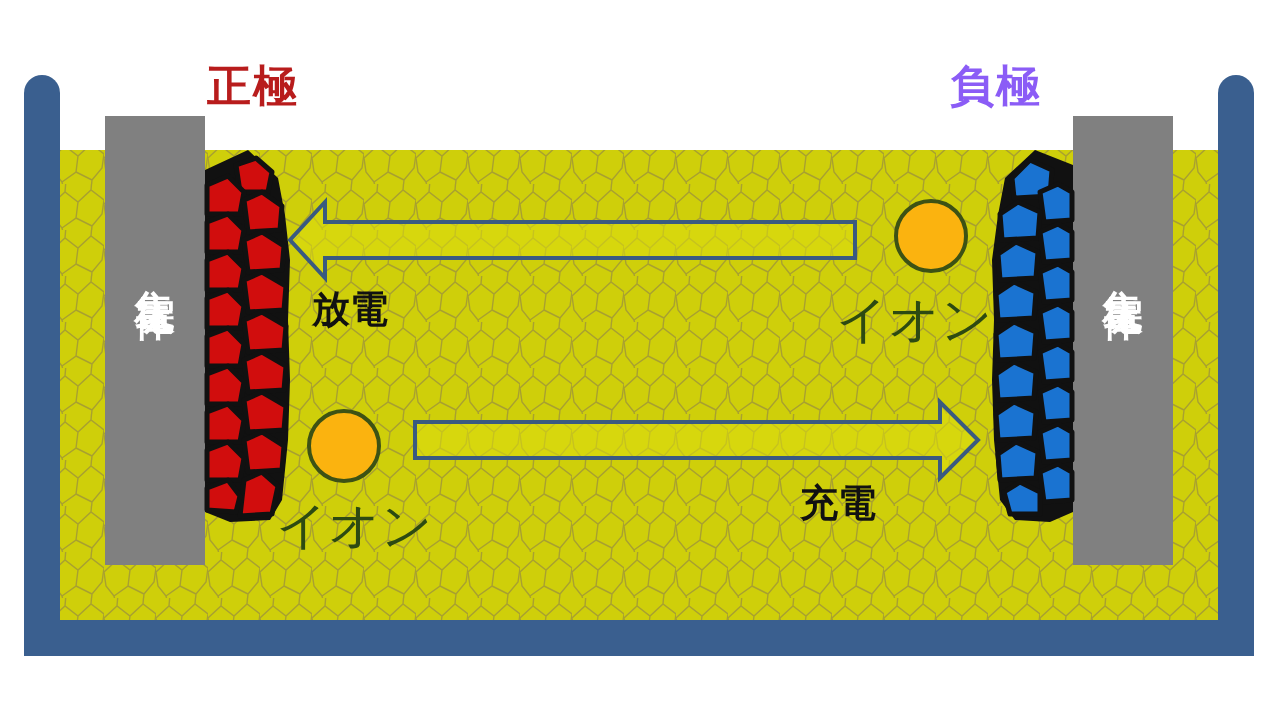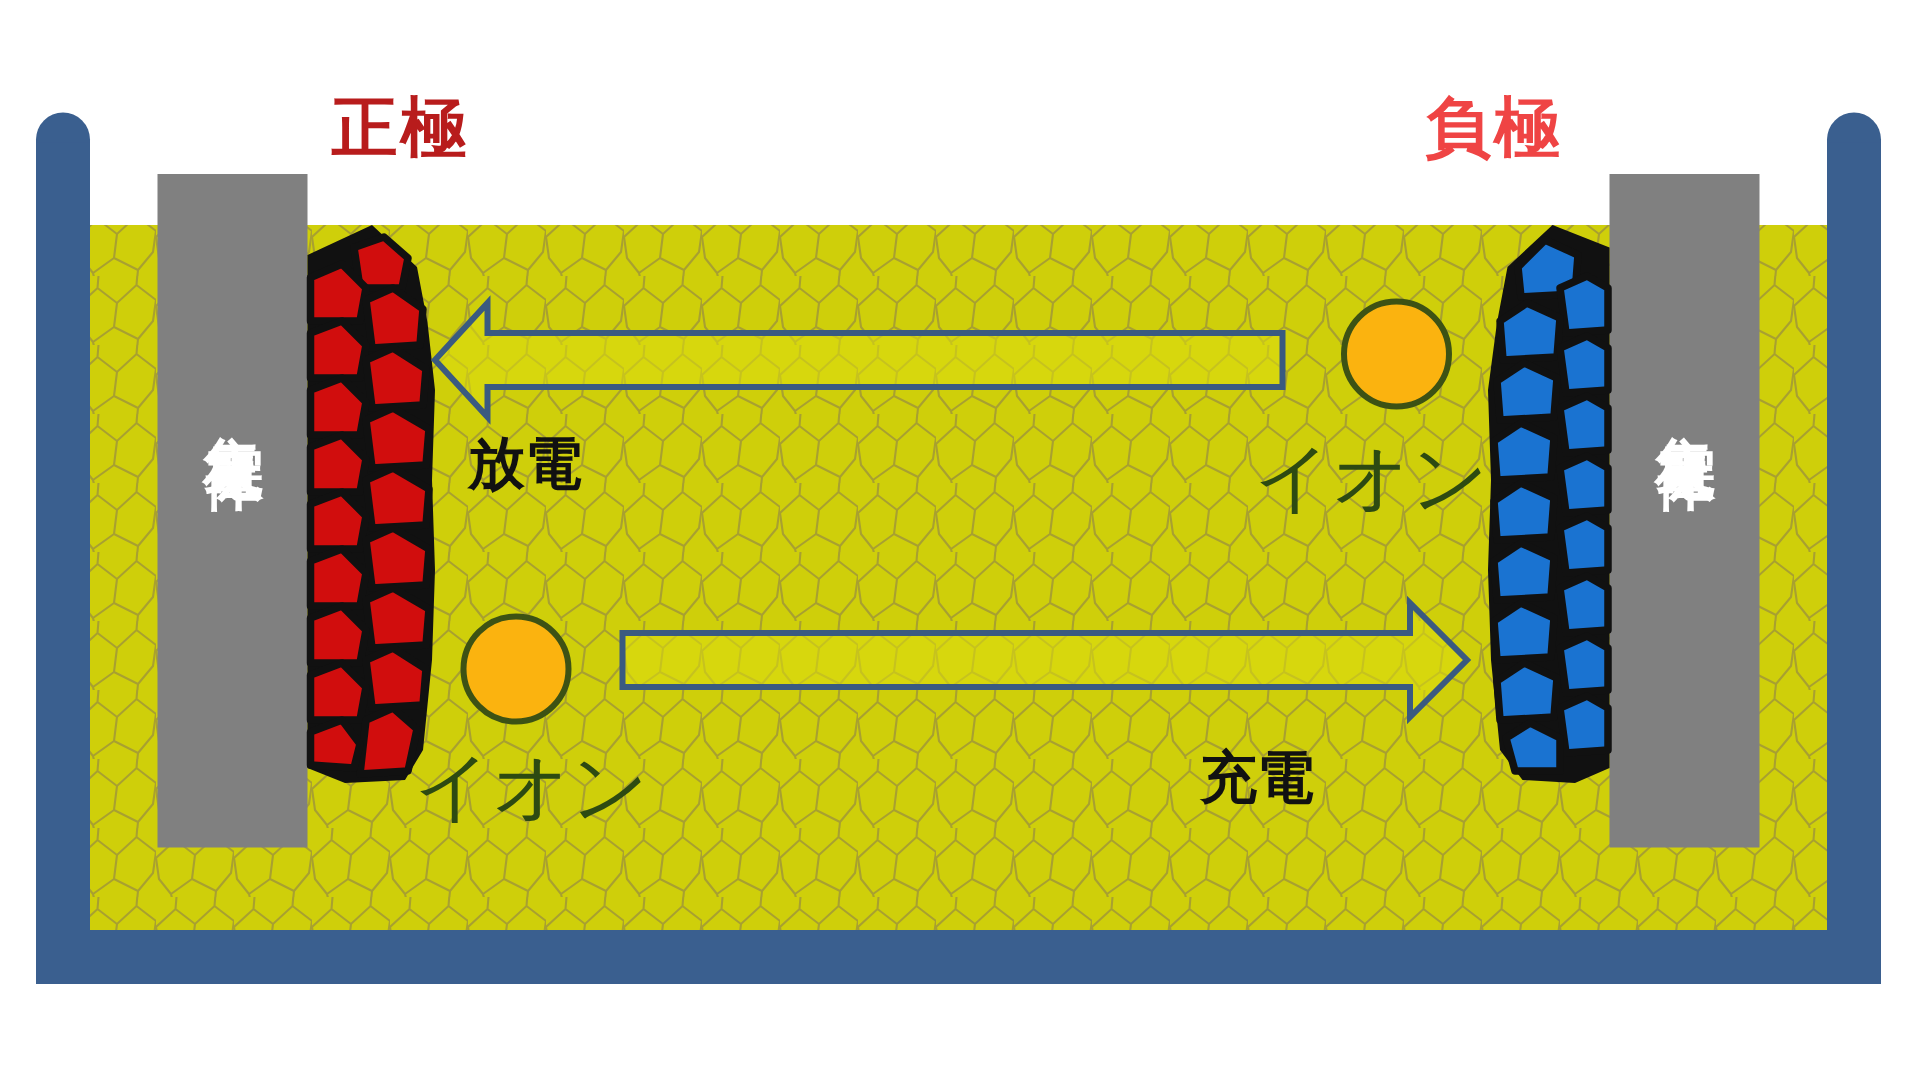--- a/index.html
+++ b/index.html
@@ -85,23 +85,23 @@
   </g>
 
   <path d="M855 222 L855 258 L325 258 L325 278 L290 240 L325 202 L325 222 Z" fill="#dede10" fill-opacity="0.55" stroke="#3a5a80" stroke-width="4" stroke-linejoin="miter"></path>
 
   <path d="M415 422 L940 422 L940 402 L978 440 L940 478 L940 458 L415 458 Z" fill="#dede10" fill-opacity="0.55" stroke="#3a5a80" stroke-width="4" stroke-linejoin="miter"></path>
 
   <circle cx="931" cy="236" r="35" fill="#fbb30f" stroke="#3d5214" stroke-width="4"></circle>
   <circle cx="344" cy="446" r="35" fill="#fbb30f" stroke="#3d5214" stroke-width="4"></circle>
 </svg>
 
-<div class="label electrode-label" style="left:221px; top:64px; color:#b81c1c;text-align:center;">正極</div>
-<div class="label electrode-label" style="left:950px; top:64px; color:#ef4444;">負極</div>
+<div class="label electrode-label" style="left:207px; top:64px; color:#b81c1c;text-align:center;">正極</div>
+<div class="label electrode-label" style="left:950px; top:64px; color:#8b5cf6;">負極</div>
 
 <div class="collector-label" style="left:135px; top:258px;">集電体</div>
 <div class="collector-label" style="left:1103px; top:258px;">集電体</div>
 
 <div class="label process-label" style="left:312px; top:290px;">放電</div>
-<div class="label process-label" style="left:800px; top:484px;margin-top:15px;">充電</div>
+<div class="label process-label" style="left:800px; top:484px;">充電</div>
 
 <div class="label ion-label" style="left:836px; top:294px;">イオン</div>
 <div class="label ion-label" style="left:276px; top:500px;">イオン</div>
 
 </body></html>

